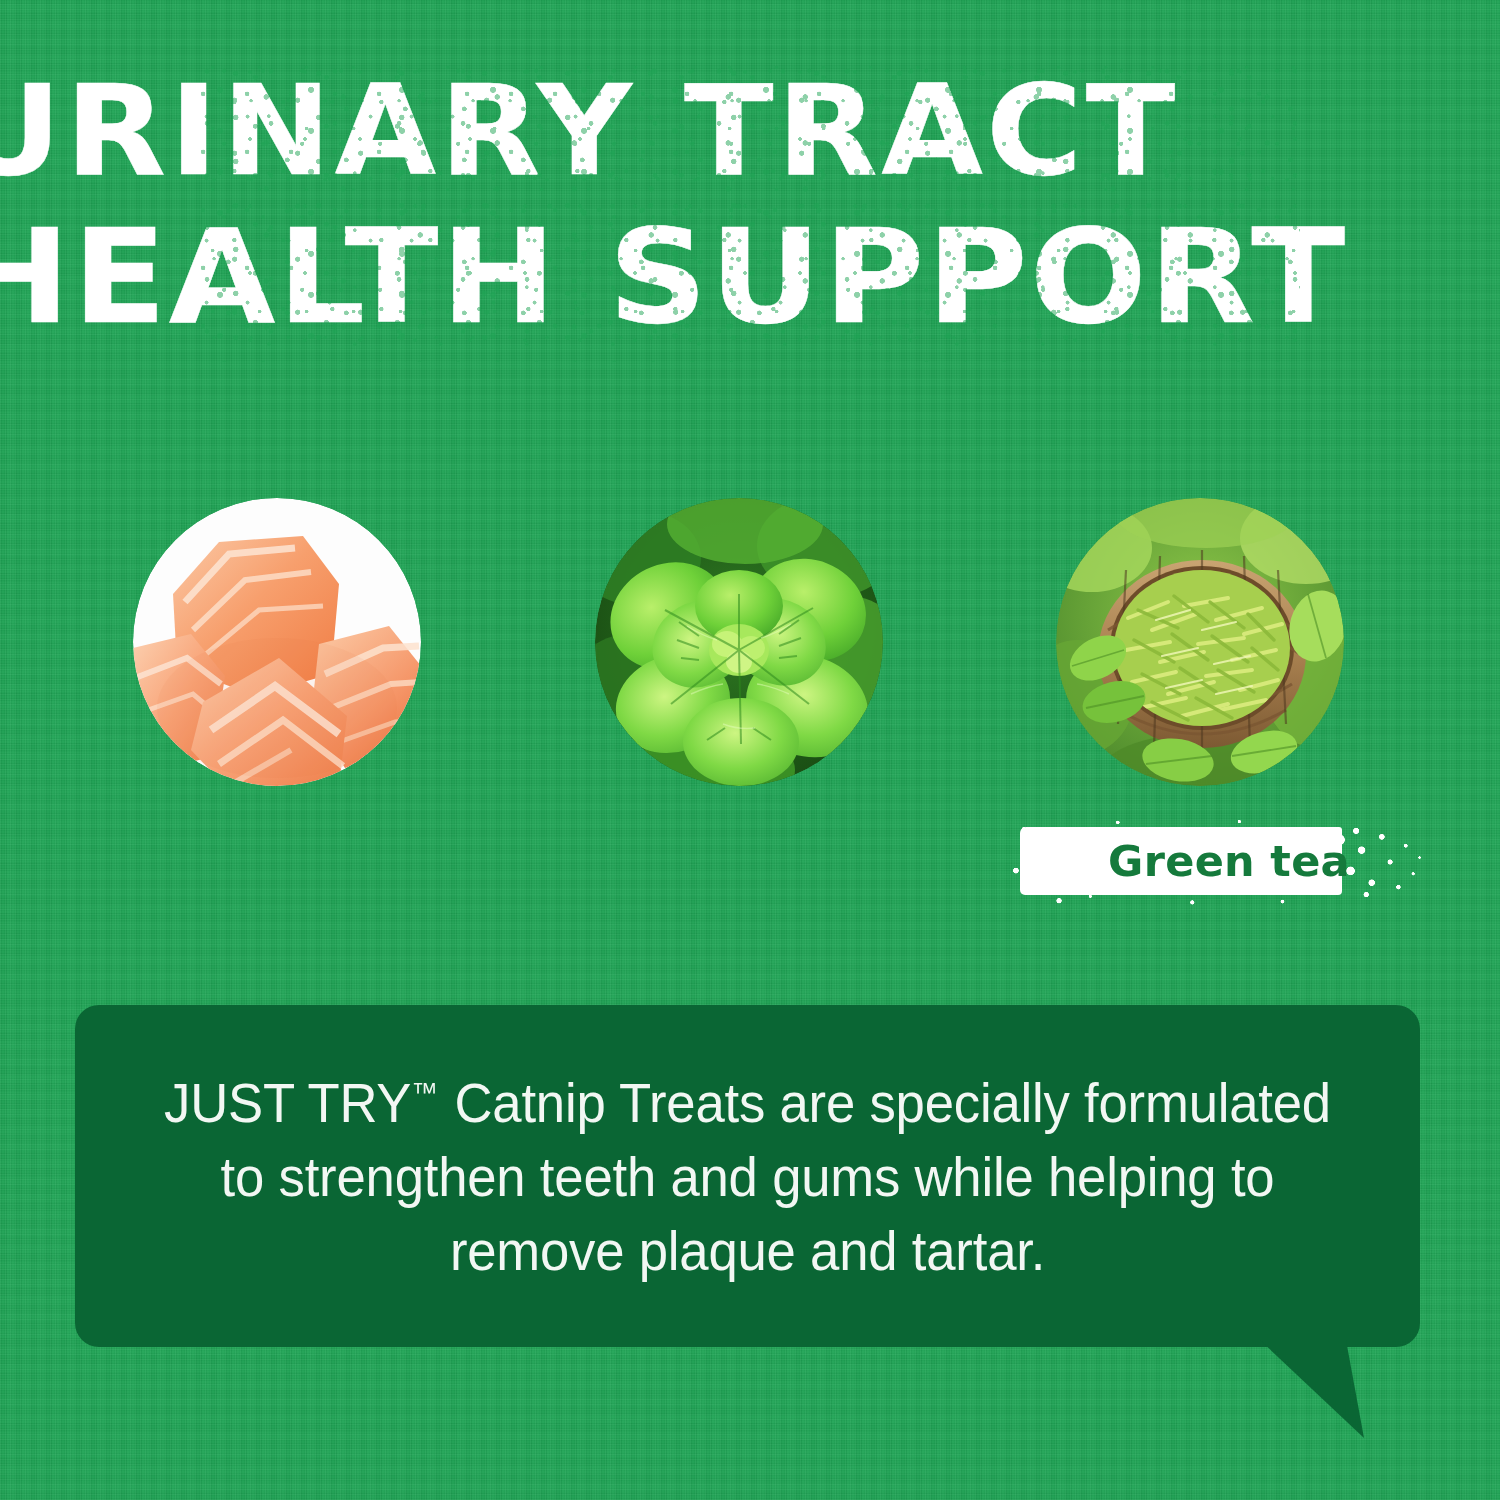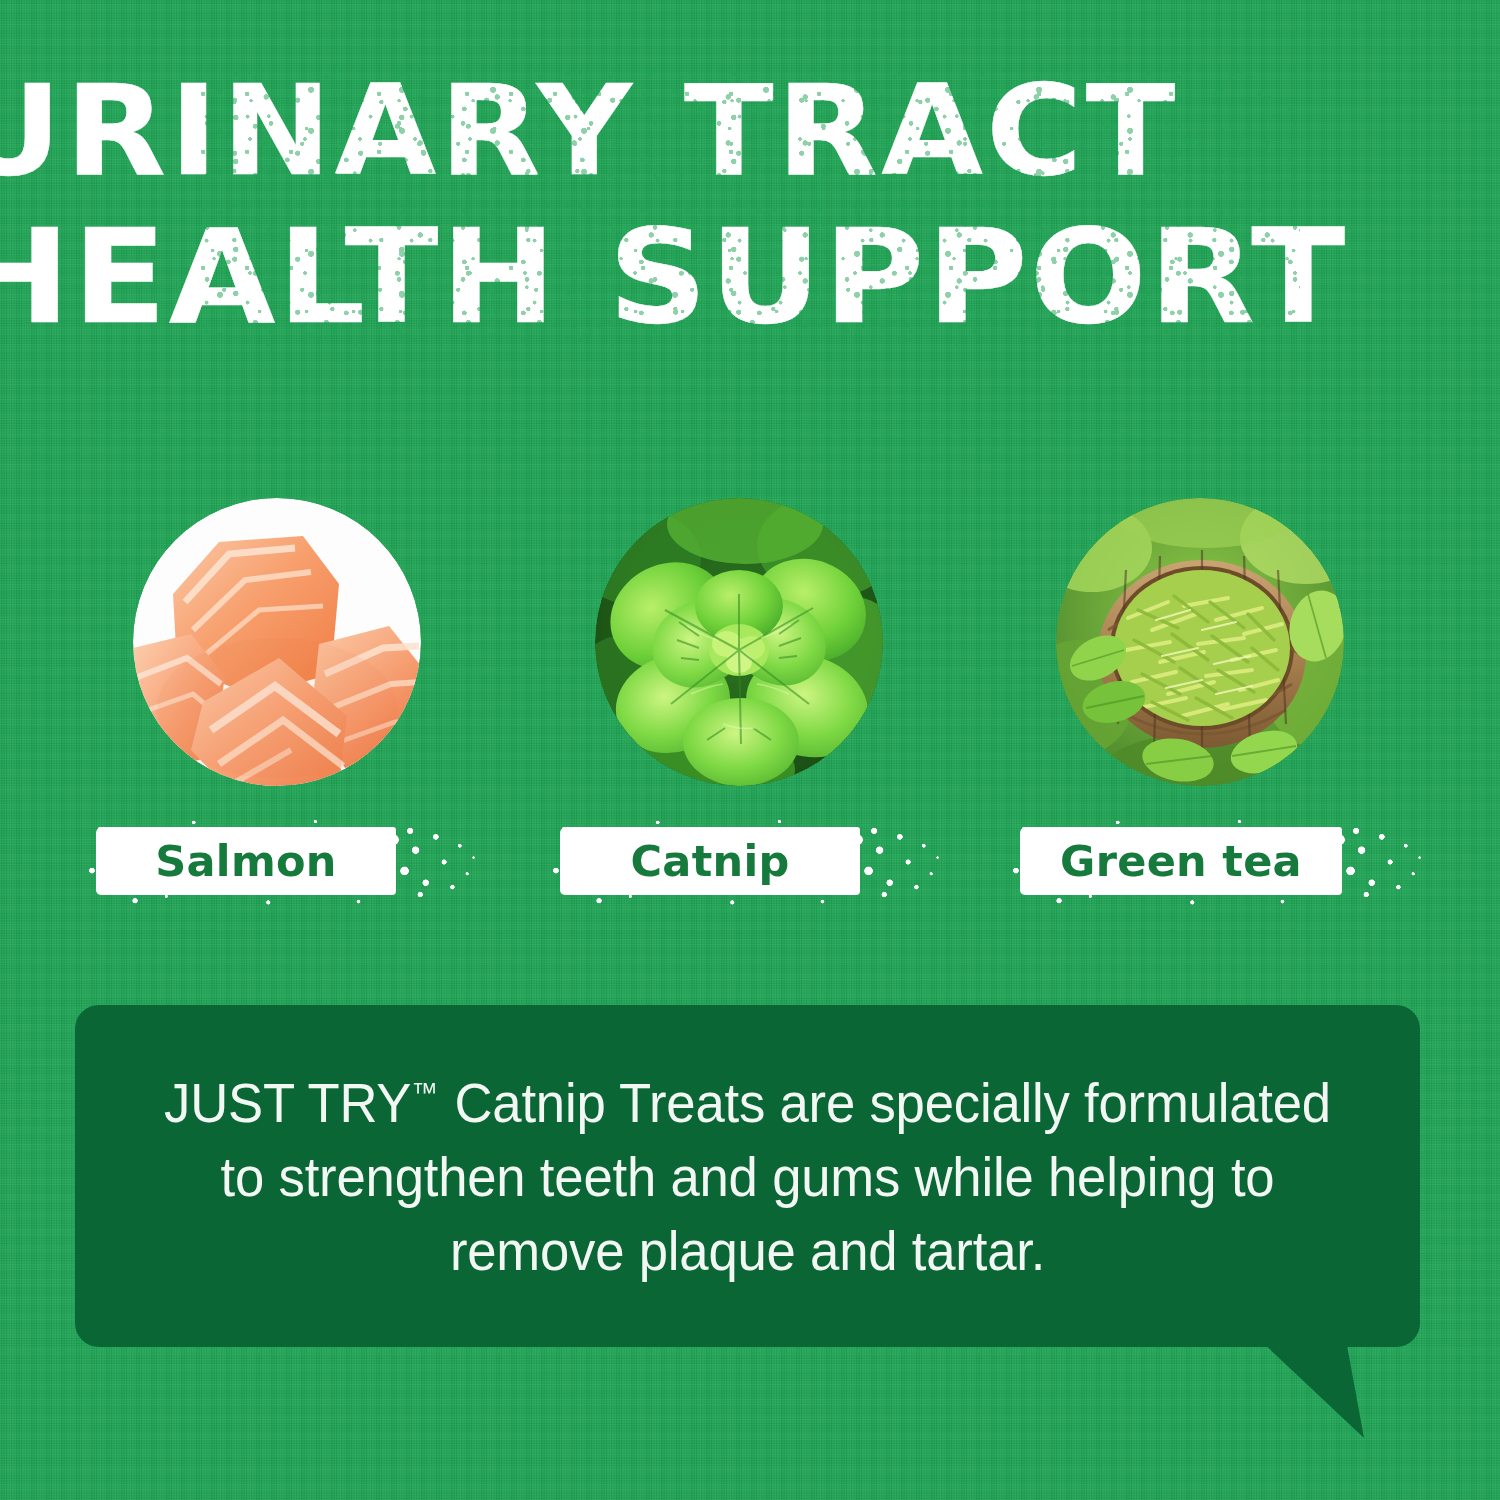--- a/index.html
+++ b/index.html
@@ -192,21 +192,21 @@
     display: flex;
     align-items: center;
     justify-content: center;
     color: #157a3c;
     font-family: "DejaVu Sans", sans-serif;
     font-weight: bold;
     font-size: 43px;
     letter-spacing: .3px;
     white-space: nowrap;
   }
-  #label-greentea .label-text { width: 322px; }
+  #label-greentea .label-text { width: 322px; padding-left: 48px; }
 
   
   #bubble {
     position: absolute;
     left: 75px;
     top: 1005px;
     width: 1345px;
     height: 342px;
     background: #0a6634;
     border-radius: 24px;
@@ -475,37 +475,21 @@
           <path d="M16 168 L68 152"></path>
             <path d="M30 210 L88 198"></path>
             <path d="M90 266 L156 258"></path>
           <path d="M176 258 L240 248"></path>
             <path d="M252 96 L270 160"></path>
         </g>
       </g>
     </svg>
   </div>
 
-  <div class="label-wrap" id="label-salmon">
-    <div class="brush">
-      <div class="brush-main"></div>
-      <div class="brush-fray"></div>
-      <div class="brush-speck"></div>
-    </div>
-    <div class="label-text">Salmon</div>
-  </div>
-
-  <div class="label-wrap" id="label-catnip">
-    <div class="brush">
-      <div class="brush-main"></div>
-      <div class="brush-fray"></div>
-      <div class="brush-speck"></div>
-    </div>
-    <div class="label-text">Catnip</div>
-  </div>
+
 
   <div class="label-wrap" id="label-greentea">
     <div class="brush">
       <div class="brush-main"></div>
       <div class="brush-fray"></div>
       <div class="brush-speck"></div>
     </div>
     <div class="label-text">Green tea</div>
   </div>
 

